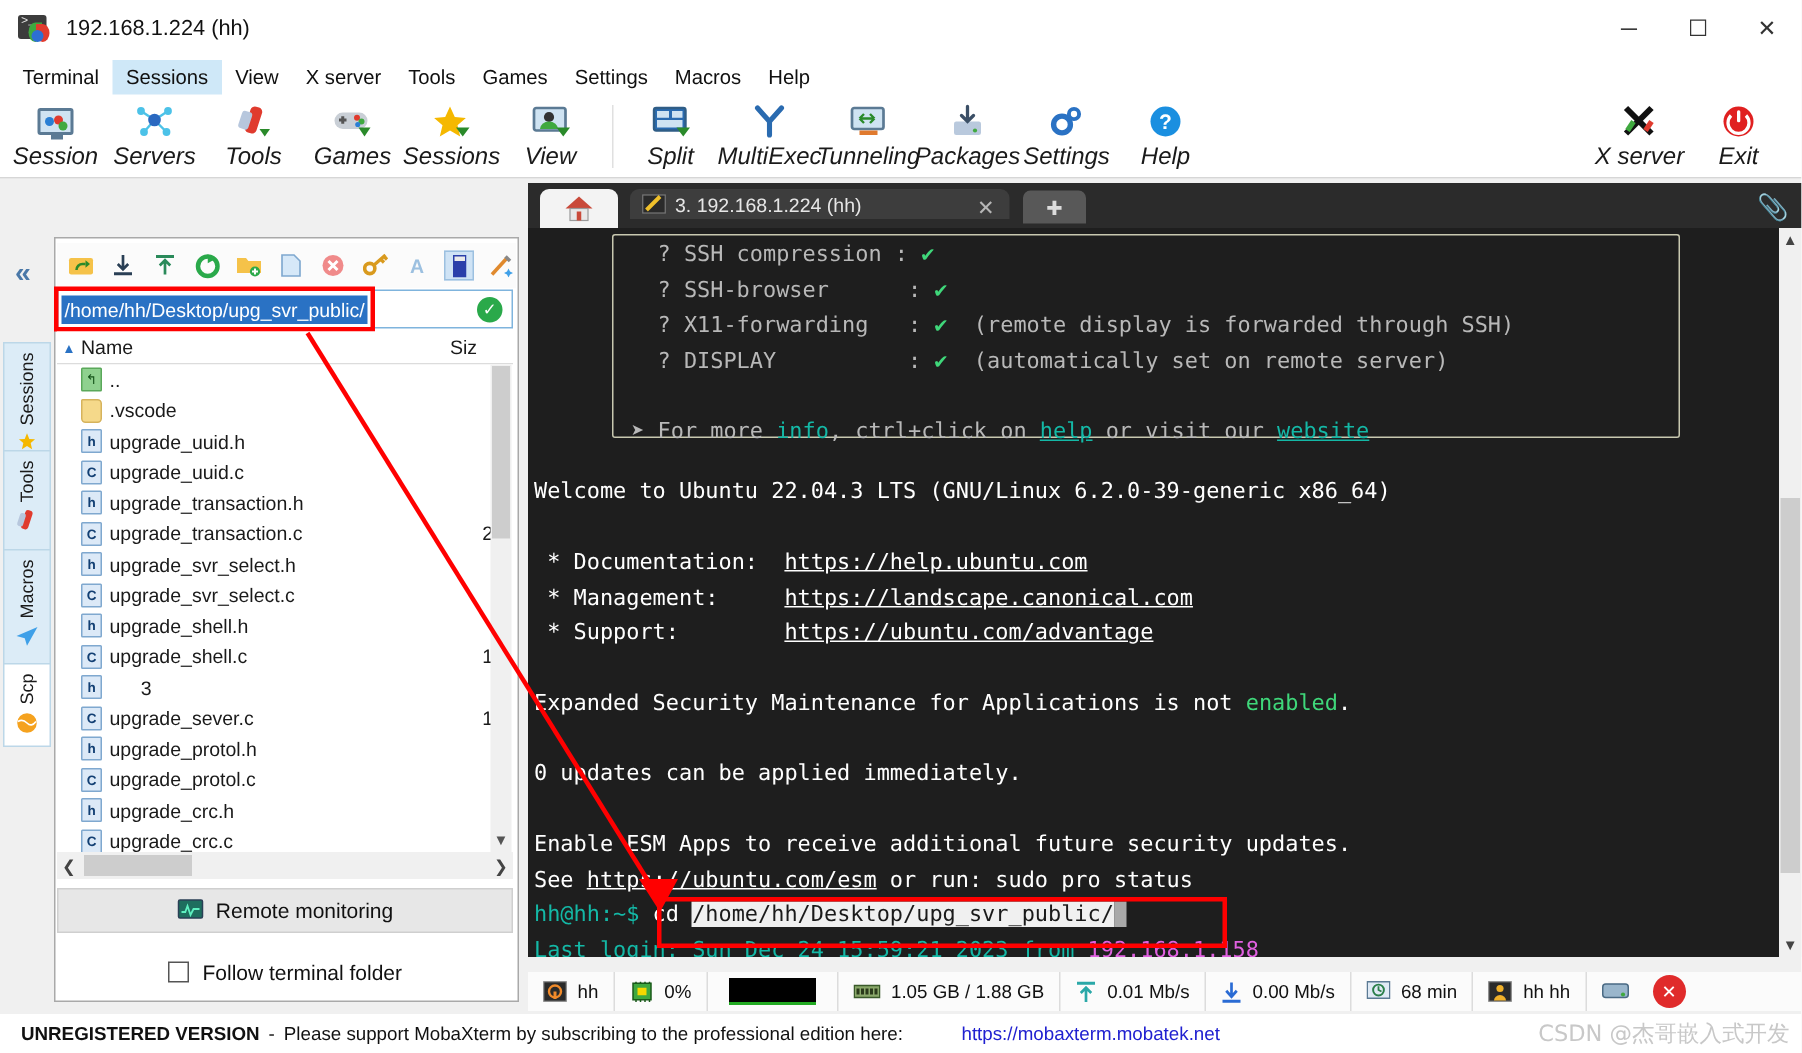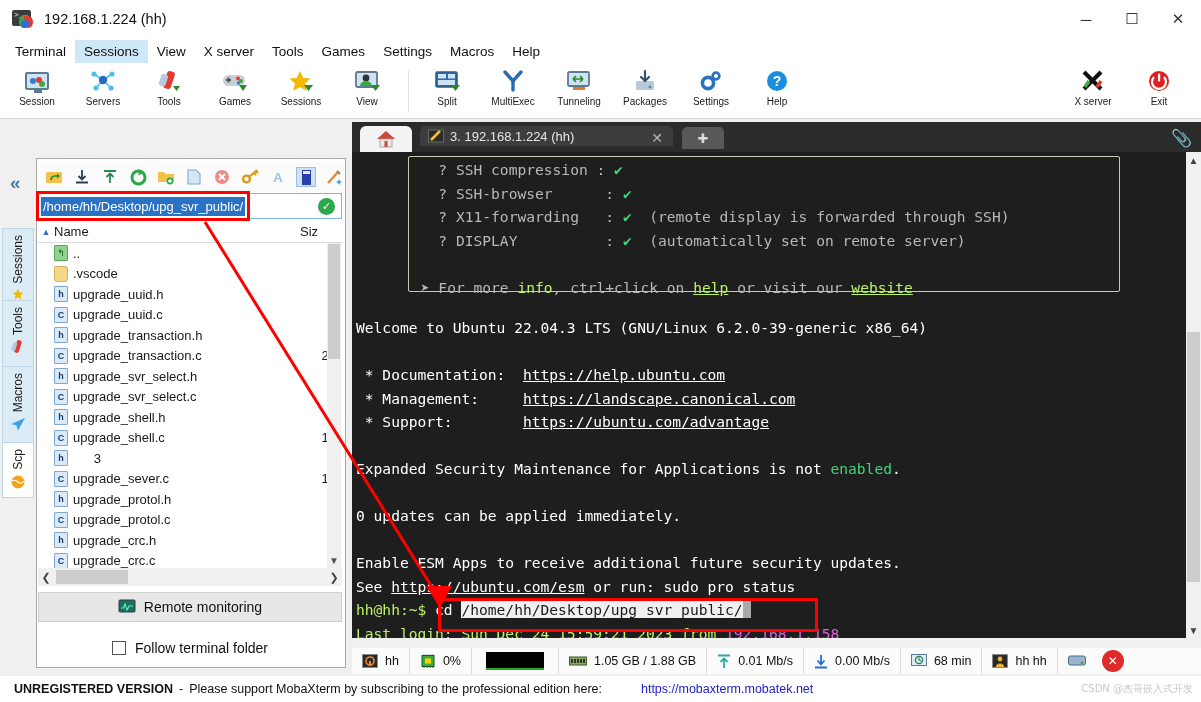--- a/index.html
+++ b/index.html
@@ -35,21 +35,21 @@
   .menu-item.active { background: #cfe8f8; }
 
   
   .toolbar {
     position: absolute; left:0; top: 64px; width: 1201px; height: 55px;
     background: #ffffff; border-bottom: 1px solid #d6d6d6;
   }
   .tb-group { position: absolute; top: 2px; display: flex; }
   .tb-btn { width: 66px; display:flex; flex-direction: column; align-items:center; gap:2px; padding-top:2px; }
   .tb-ico { height: 26px; width: 30px; position: relative; display:flex; align-items:center; justify-content:center; }
-  .tb-lbl { font-size: 10px; color: #1a1a1a; }
+  .tb-lbl { font-size: 16px; color: #1a1a1a; font-style: italic; }
   .tb-sep { position:absolute; top:6px; width:1px; height:42px; background:#e0e0e0; }
 
   
   .mon { width:24px;height:18px;background:#cfe3f2;border:2px solid #5b7a94;border-radius:2px;position:relative;}
   .mon:after{content:"";position:absolute;left:7px;bottom:-5px;width:8px;height:3px;background:#5b7a94;}
   .dot{position:absolute;border-radius:50%;}
 
   
   .quickconnect {
     position:absolute; left:12px; top:124px; width:330px; height:28px;
@@ -176,21 +176,21 @@
   .msgbox {
     position:absolute; left:56px; top:4px; width:712px; height:136px;
     border:1px solid #c8c8b0; border-radius:2px;
   }
   .tscroll {
     position:absolute; left:1186px; top:152px; width:15px; height:486px; background:#f0f0f0;
   }
   .tsu{position:absolute;left:0;top:0;width:15px;height:16px;display:flex;align-items:center;justify-content:center;font-size:10px;color:#444;}
   .tsd{position:absolute;left:0;bottom:0;width:15px;height:16px;display:flex;align-items:center;justify-content:center;font-size:10px;color:#444;}
   .tsthumb{position:absolute;left:1px;top:180px;width:13px;height:250px;background:#cdcdcd;}
-  .g{color:#3fd77a;} .cy{color:#bef264;} .ma{color:#e060e0;} .wh{color:#ffffff;}
+  .g{color:#3fd77a;} .cy{color:#14b8a6;} .ma{color:#e060e0;} .wh{color:#ffffff;}
   .ul{text-decoration:underline;}
   .dim{color:#b8b8b8;}
   .sel-paste{background:#f0f0f0; color:#1a1a1a;}
   .cursor{background:#a9a9a9; color:#a9a9a9;}
   .cmd-redbox {
     position:absolute; left:438px; top:598px; width:380px; height:34px;
     border:3px solid #ff0000; pointer-events:none;
   }
 
   
@@ -208,21 +208,21 @@
   
   .footer {
     position:absolute; left:0; top:676px; width:1201px; height:26px; background:#ffffff;
     display:flex; align-items:center; padding-left:14px; gap:6px;
     font-size:12.5px; color:#111;
   }
   .footer b { font-size:12.5px; }
   .footer a { color:#2020d0; text-decoration:none;margin-left:33px; }
   .watermark {
     position:absolute; right:8px; top:676px; height:26px; display:flex; align-items:center;
-    font-size:10px; color:#c8c8c8; font-family:"DejaVu Sans", sans-serif;
+    font-size:15px; color:#c8c8c8; font-family:"DejaVu Sans", sans-serif;
   }
 </style>
 </head>
 <body>
 
 <div id="app">
 
   <div class="titlebar">
     <div class="title-icon">
       <div class="sq"></div>

